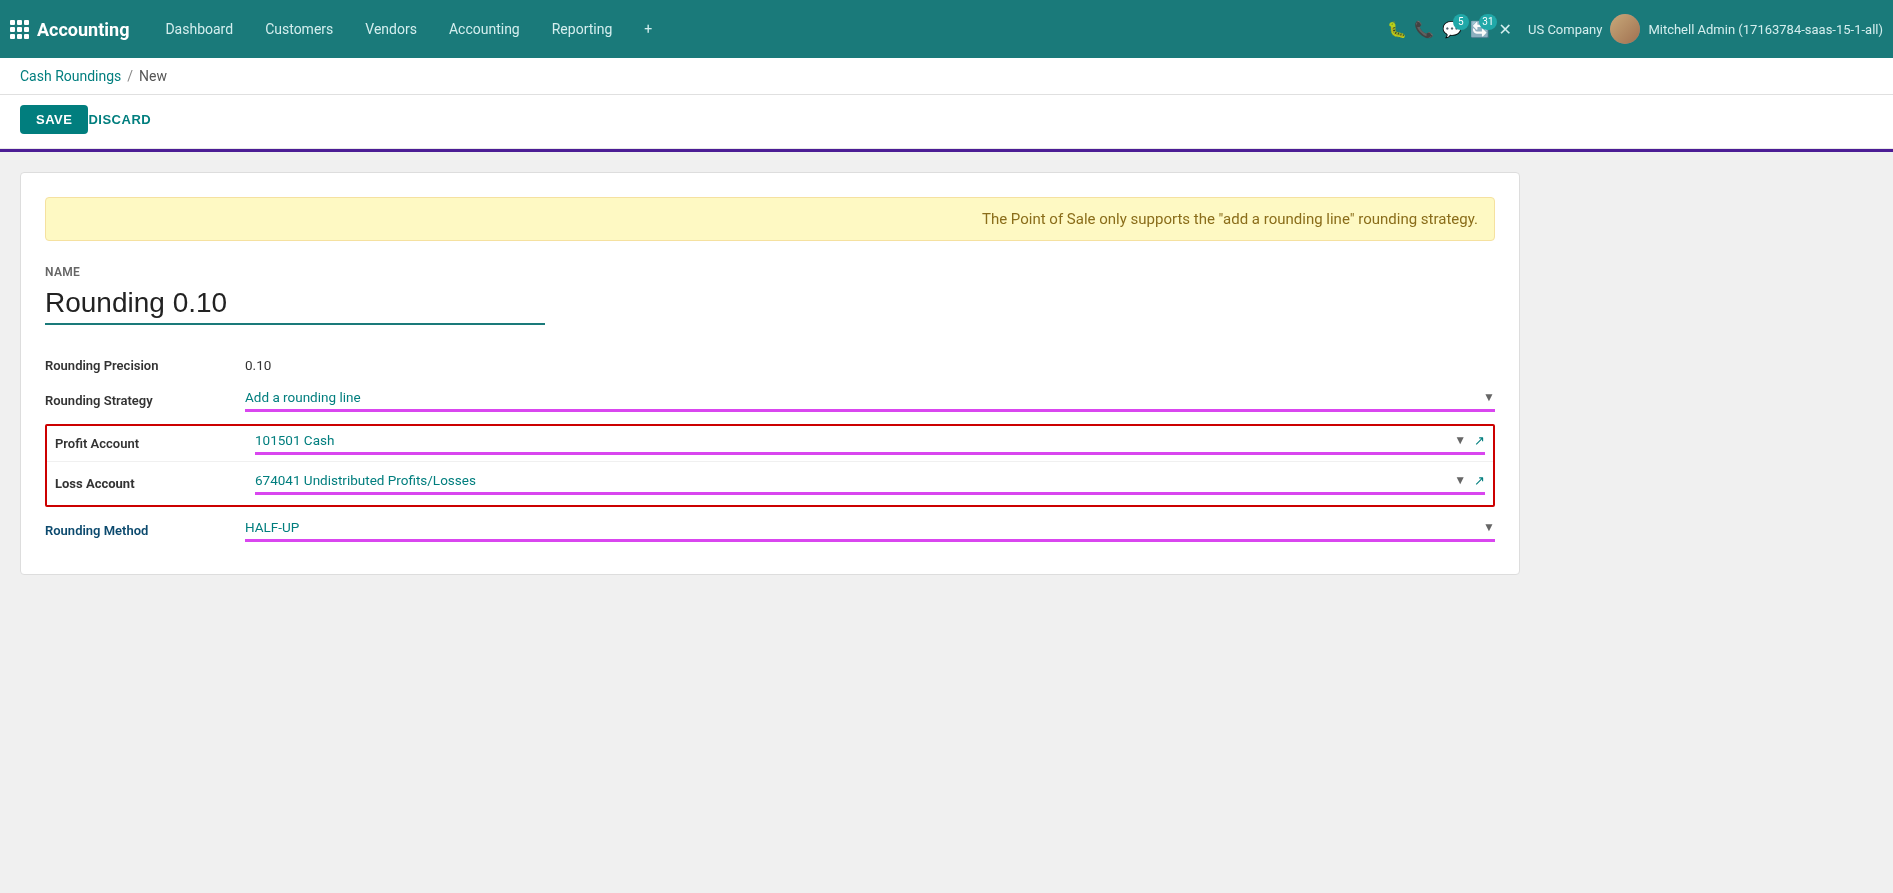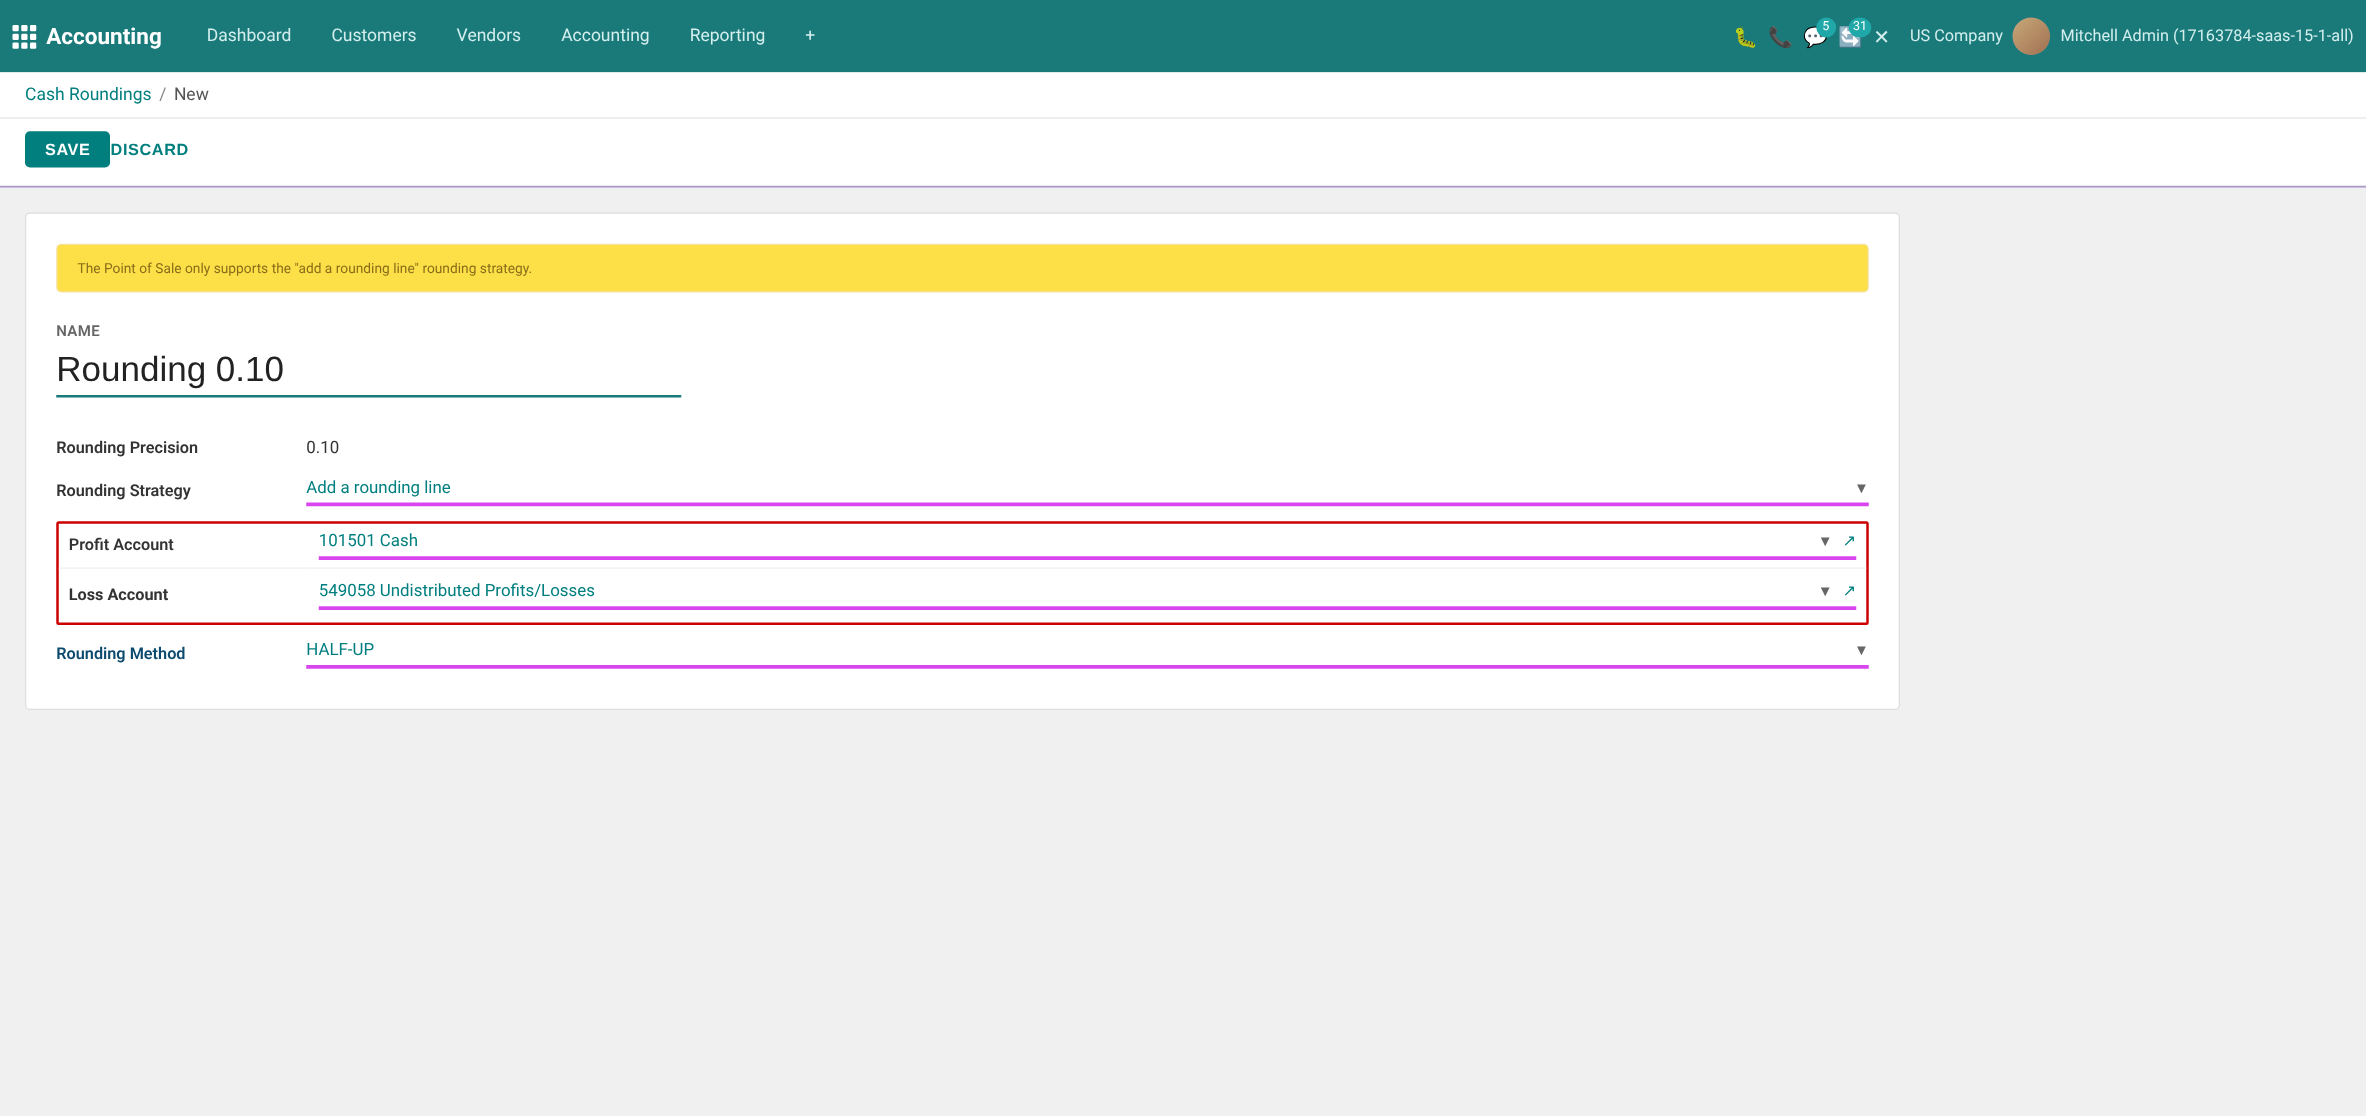--- a/index.html
+++ b/index.html
@@ -163,27 +163,28 @@
     .form-card {
       background: #fff;
       border: 1px solid #ddd;
       border-radius: 4px;
       padding: 24px;
       max-width: 1500px;
     }
 
     
     .alert-warning {
-      background: #fde047;
+      background: #fef9c3;
       border: 1px solid #f5e1a0;
       border-radius: 4px;
       padding: 12px 16px;
       color: #8a6d1a;
-      font-size: 11px;
+      font-size: 15px;
       margin-bottom: 24px;
+      text-align: right;
     }
 
     
     .form-group {
       margin-bottom: 0;
     }
     .field-label {
       font-size: 12px;
       color: #666;
       font-weight: 600;
@@ -309,21 +310,21 @@
     </span>
     <span class="topnav-icon">✕</span>
     <span class="topnav-company">US Company</span>
     <div class="topnav-avatar">
       <div class="topnav-avatar-img"></div>
     </div>
     <span class="topnav-username">Mitchell Admin (17163784-saas-15-1-all)</span>
   </div>
 </nav>
 
-<div style="background:#fff; border-bottom: 1px solid #4c1d95;">
+<div style="background:#fff; border-bottom: 3px solid #4c1d95;">
   <div class="breadcrumb-bar">
     <span class="breadcrumb-link">Cash Roundings</span>
     <span class="breadcrumb-sep">/</span>
     <span class="breadcrumb-current">New</span>
   </div>
   <div class="action-bar">
     <button class="btn-save">SAVE</button>
     <button class="btn-discard">DISCARD</button>
   </div>
 </div>
@@ -375,21 +376,21 @@
                 <span class="dropdown-arrow">▼</span>
                 <span class="field-ext-link" style="color:#017e7e; font-size:13px;">↗</span>
               </div>
             </td>
           </tr>
 
           <tr>
             <td style="padding: 10px 8px; font-size:13px; font-weight:700; color:#333; width:200px;">Loss Account</td>
             <td style="padding: 10px 8px;">
               <div class="dropdown-field">
-                <span class="dropdown-field-value">549058 Undistributed Profits/Losses</span>
+                <span class="dropdown-field-value">674041 Undistributed Profits/Losses</span>
                 <span class="dropdown-arrow">▼</span>
                 <span class="field-ext-link" style="color:#017e7e; font-size:13px;">↗</span>
               </div>
             </td>
           </tr>
         </tbody>
       </table>
     </div>
 
     <table class="form-table">

